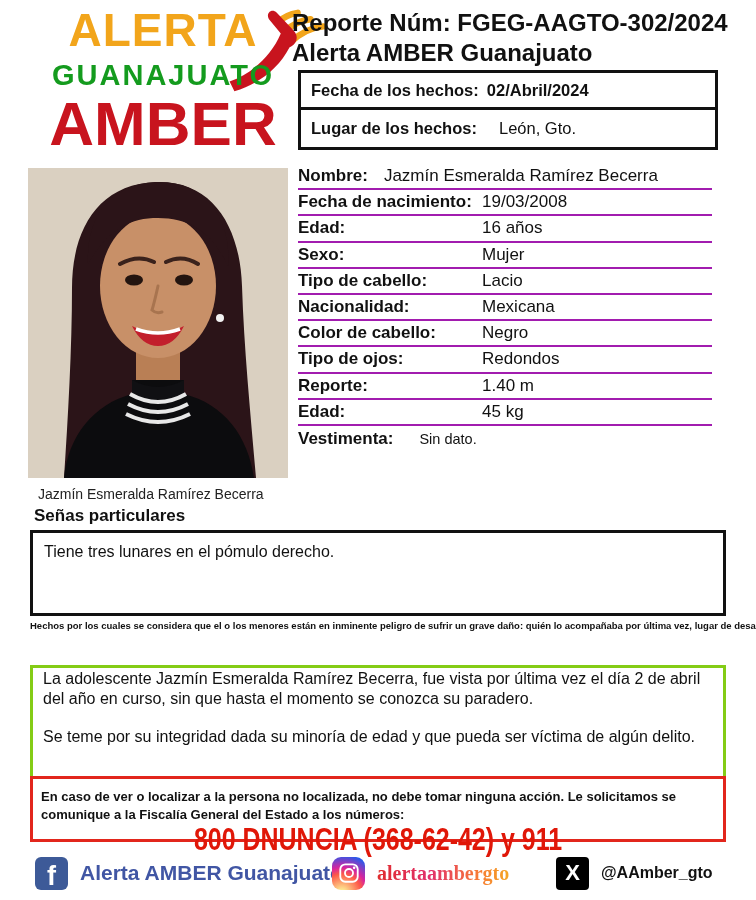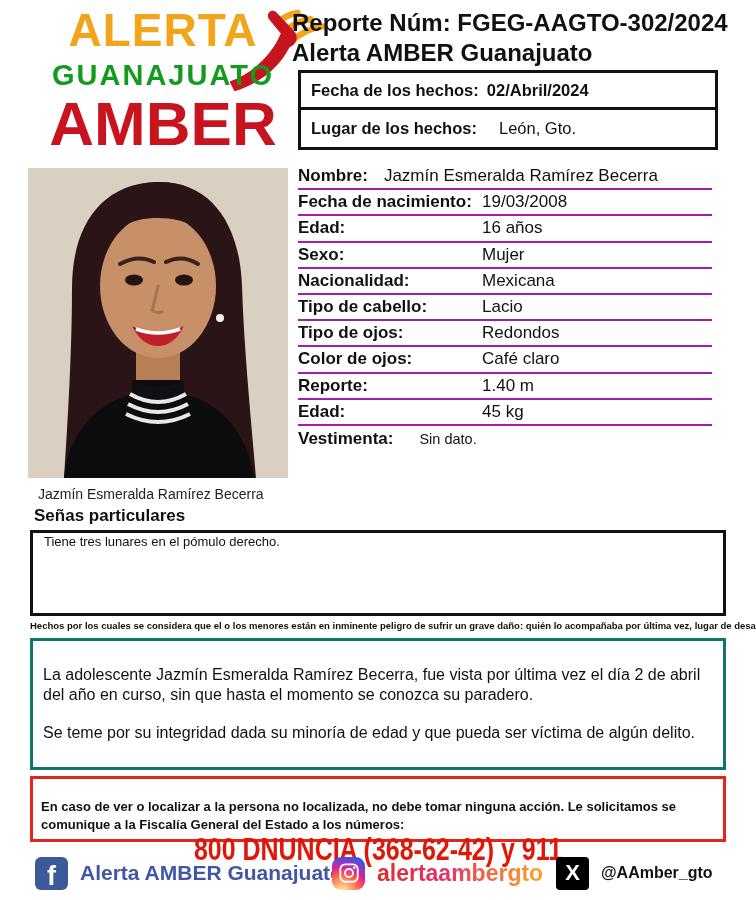--- a/index.html
+++ b/index.html
@@ -40,51 +40,51 @@
   .row .lbl { font-size:17px; font-weight:bold; min-width:184px; flex:none; white-space:nowrap; }
   .row.inline .lbl { min-width:0; }
   .row .val { font-size:17px; white-space:nowrap; }
   .row.inline .val { margin-left:16px; }
   .row.inline-small .lbl { min-width:0; }
   .row.inline-small .val { margin-left:26px; font-size:14.5px; }
 
   
   .senas-heading { position:absolute; left:34px; top:506px; font-size:17px; font-weight:bold; }
   .senas-box { position:absolute; left:30px; top:530px; width:696px; height:86px;
-               border:3px solid #111; padding:1px 11px; font-size:13px; }
+               border:3px solid #111; padding:10px 11px; font-size:16px; }
 
   .danger-note { position:absolute; left:30px; top:620px; width:700px; font-size:9.5px;
                  font-weight:bold; white-space:nowrap; color:#111; }
 
-  .desc-box { position:absolute; left:30px; top:638px; width:696px; height:132px;
-              border:3px solid #0f766e; padding:24px 10px; font-size:16px; line-height:1.25; }
+  .desc-box { position:absolute; left:30px; top:665px; width:696px; height:132px;
+              border:3px solid #84cc16; padding:1px 10px; font-size:16px; line-height:1.25; }
   .desc-box p { margin-bottom:18px; }
 
   
   .alert-box { position:absolute; left:30px; top:776px; width:696px; height:66px;
-               border:3px solid #E2261C; padding:19px 8px 0 8px; background:#fff; }
+               border:3px solid #E2261C; padding:9px 8px 0 8px; background:#fff; }
   .alert-instructions { font-size:13px; font-weight:bold; line-height:1.35; color:#111; }
   .alert-phone { font-size:32px; font-weight:bold; color:#E01708; text-align:center;
                  line-height:1; transform:scaleX(0.78); transform-origin:50% 50%; white-space:nowrap; }
 
   
   .social { position:absolute; top:856px; display:flex; align-items:center; gap:12px; height:34px; }
   .social.fb { left:35px; }
   .social.ig { left:332px; }
   .social.x  { left:556px; }
   .fb-icon { width:33px; height:33px; border-radius:6px; background:#3D5A98; color:#fff;
              font-weight:bold; font-size:27px; display:flex; align-items:flex-end;
              justify-content:center; line-height:0.95; overflow:hidden; }
   .fb-text { color:#4156A4; font-weight:bold; font-size:21px; white-space:nowrap; }
   .ig-icon { width:33px; height:33px; border-radius:9px;
              background: radial-gradient(circle at 30% 110%, #fdf497 5%, #fd5949 45%, #d6249f 60%, #285AEB 90%);
              display:flex; align-items:center; justify-content:center; }
-  .ig-text { font-size:23px; font-weight:bold; white-space:nowrap;
+  .ig-text { font-size:20px; font-weight:bold; white-space:nowrap;
              background:linear-gradient(90deg,#e02d2d 0%,#e1306c 40%,#f77737 75%,#f5a623 100%);
-             -webkit-background-clip:text; background-clip:text; color:transparent; }
+             -webkit-background-clip:text; background-clip:text; color:transparent;font-family:Liberation Serif, serif; }
   .x-icon { width:33px; height:33px; border-radius:4px; background:#000; color:#fff;
             font-weight:bold; font-size:22px; display:flex; align-items:center; justify-content:center; }
   .x-text { font-size:16px; font-weight:bold; color:#111; white-space:nowrap; }
 </style>
 </head>
 <body>
 
 <div class="poster">
 
   <div class="logo">
@@ -151,34 +151,34 @@
     </div>
     <div class="row">
       <span class="lbl">Edad:</span>
       <span class="val">16 años</span>
     </div>
     <div class="row">
       <span class="lbl">Sexo:</span>
       <span class="val">Mujer</span>
     </div>
     <div class="row">
+      <span class="lbl">Tipo de cabello:</span>
+      <span class="val">Lacio</span>
+    </div>
+    <div class="row">
       <span class="lbl">Nacionalidad:</span>
       <span class="val">Mexicana</span>
     </div>
     <div class="row">
-      <span class="lbl">Tipo de cabello:</span>
-      <span class="val">Lacio</span>
+      <span class="lbl">Color de cabello:</span>
+      <span class="val">Negro</span>
     </div>
     <div class="row">
       <span class="lbl">Tipo de ojos:</span>
       <span class="val">Redondos</span>
-    </div>
-    <div class="row">
-      <span class="lbl">Color de ojos:</span>
-      <span class="val">Café claro</span>
     </div>
     <div class="row">
       <span class="lbl">Reporte:</span>
       <span class="val">1.40 m</span>
     </div>
     <div class="row">
       <span class="lbl">Edad:</span>
       <span class="val">45 kg</span>
     </div>
     <div class="row last inline-small">

